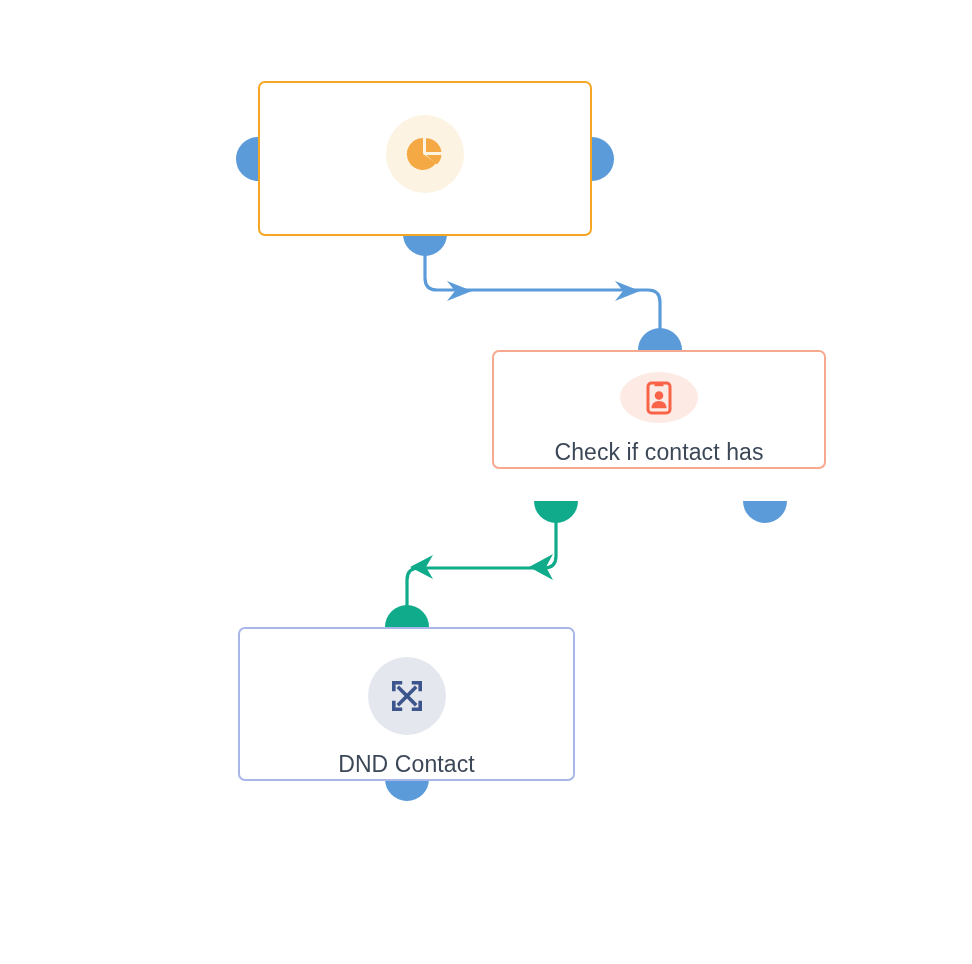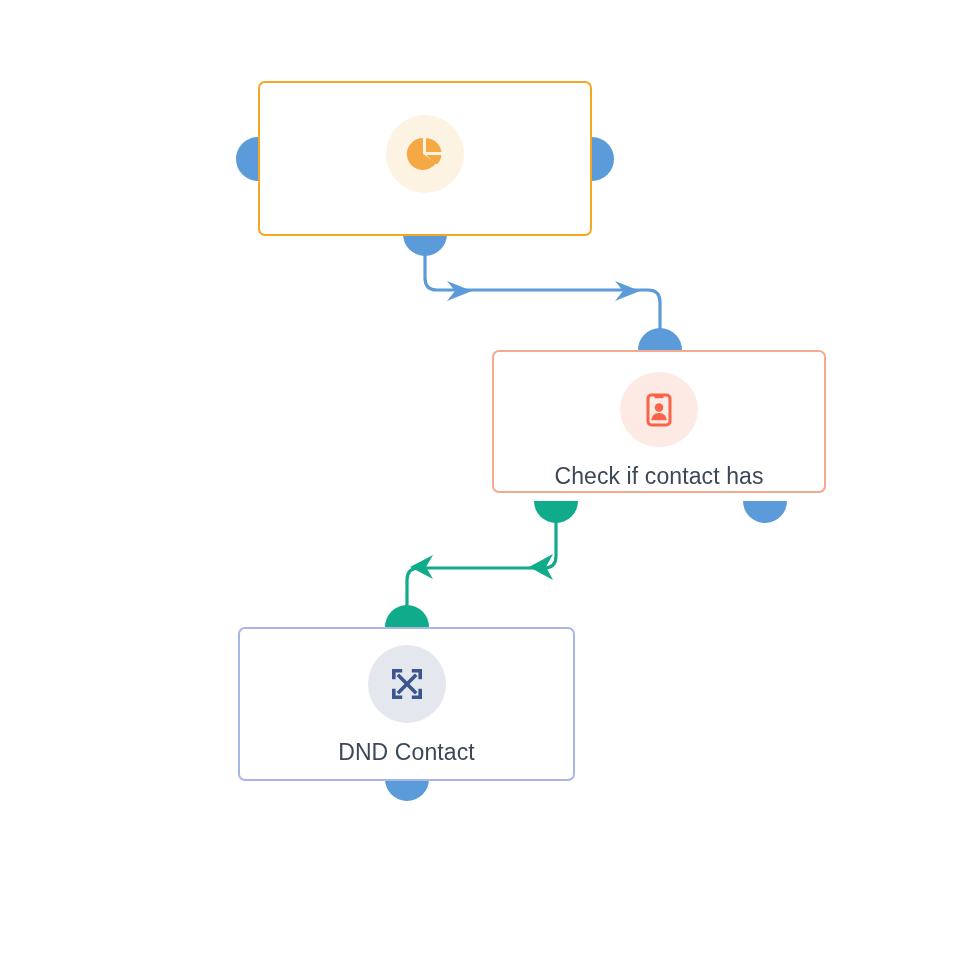--- a/index.html
+++ b/index.html
@@ -121,35 +121,35 @@
 
           <path d="M 22 5.3 A 16 16 0 0 1 37.5 19 L 22 19 Z" fill="#f5a944"></path>
 
           <path d="M 37.4 22 A 16 16 0 0 1 33.0 31.6 L 22 22 Z" fill="#f5a944"></path>
         </svg>
       </span>
     </div>
     <div class="node-label" style="color:#3c4858; margin-top:10px;"></div>
   </div>
 
-  <div class="node" style="left:492px; top:350px; width:334px; height:143px; border-color:#f7a98f; padding-top:20px;">
+  <div class="node" style="left:492px; top:350px; width:334px; height:119px; border-color:#f7a98f; padding-top:20px;">
     <div class="node-icon-wrap" style="width:78px; height:78px; background:#fdeae5;">
       <span style="display:flex;">
         <svg width="40" height="40" viewBox="0 0 40 40" xmlns="http://www.w3.org/2000/svg">
           <rect x="9" y="5" width="22" height="30" rx="3.5" ry="3.5" fill="none" stroke="#f96449" stroke-width="3"></rect>
           <path d="M 15.5 5 L 15.5 8.2 L 24.5 8.2 L 24.5 5" fill="#f96449"></path>
           <circle cx="20" cy="17.5" r="4.3" fill="#f96449"></circle>
           <path d="M 20 23 C 15.2 23 12.4 26.2 12.4 30.2 L 27.6 30.2 C 27.6 26.2 24.8 23 20 23 Z" fill="#f96449"></path>
         </svg>
       </span>
     </div>
     <div class="node-label" style="color:#3c4858; margin-top:16px;">Check if contact has</div>
   </div>
 
-  <div class="node" style="left:238px; top:627px; width:337px; height:154px; border-color:#a8b6e8; padding-top:16px;">
+  <div class="node" style="left:238px; top:627px; width:337px; height:154px; border-color:#a8b6e8; padding-top:28px;">
     <div class="node-icon-wrap" style="width:78px; height:78px; background:#e4e7ee;">
       <span style="display:flex;">
         <svg width="38" height="38" viewBox="0 0 38 38" xmlns="http://www.w3.org/2000/svg">
           <g fill="#3c558c">
 
             <rect x="17.2" y="6" width="3.6" height="26" transform="rotate(45 19 19)"></rect>
             <rect x="17.2" y="6" width="3.6" height="26" transform="rotate(-45 19 19)"></rect>
 
             <path d="M 4 4 L 14.2 4 L 14.2 7.6 L 7.6 7.6 L 7.6 14.2 L 4 14.2 Z"></path>
             <path d="M 34 4 L 34 14.2 L 30.4 14.2 L 30.4 7.6 L 23.8 7.6 L 23.8 4 Z"></path>

